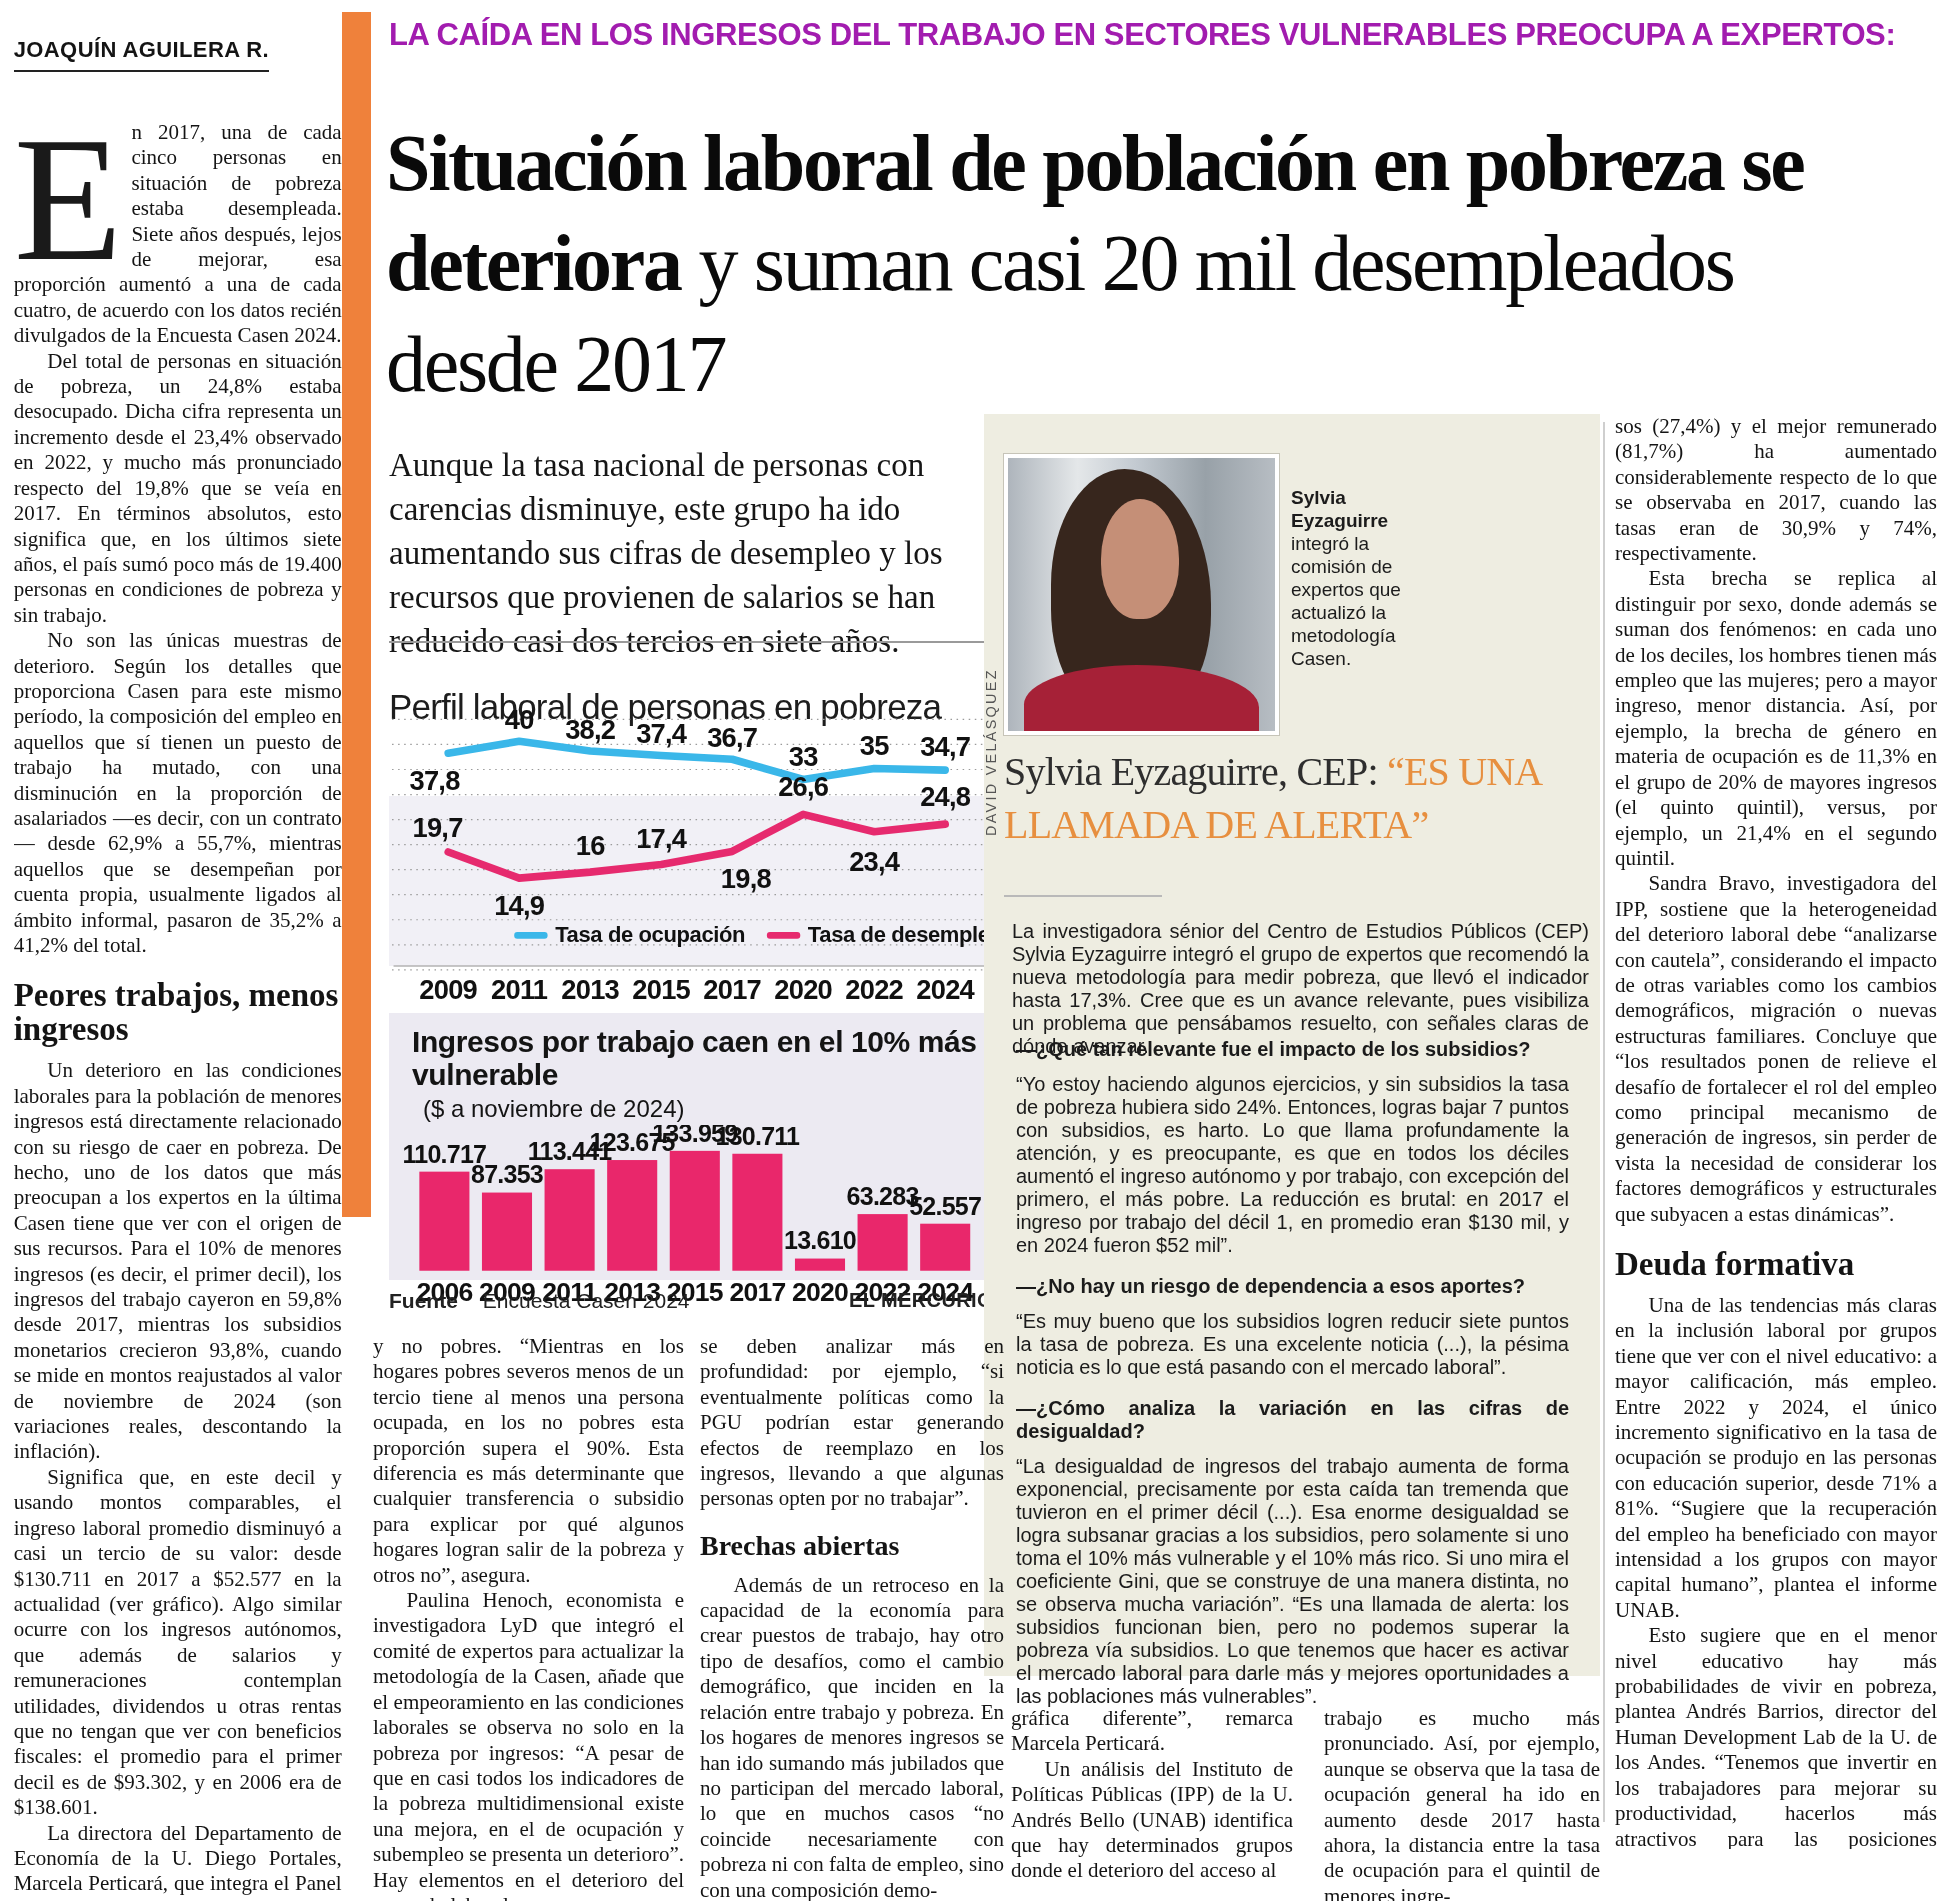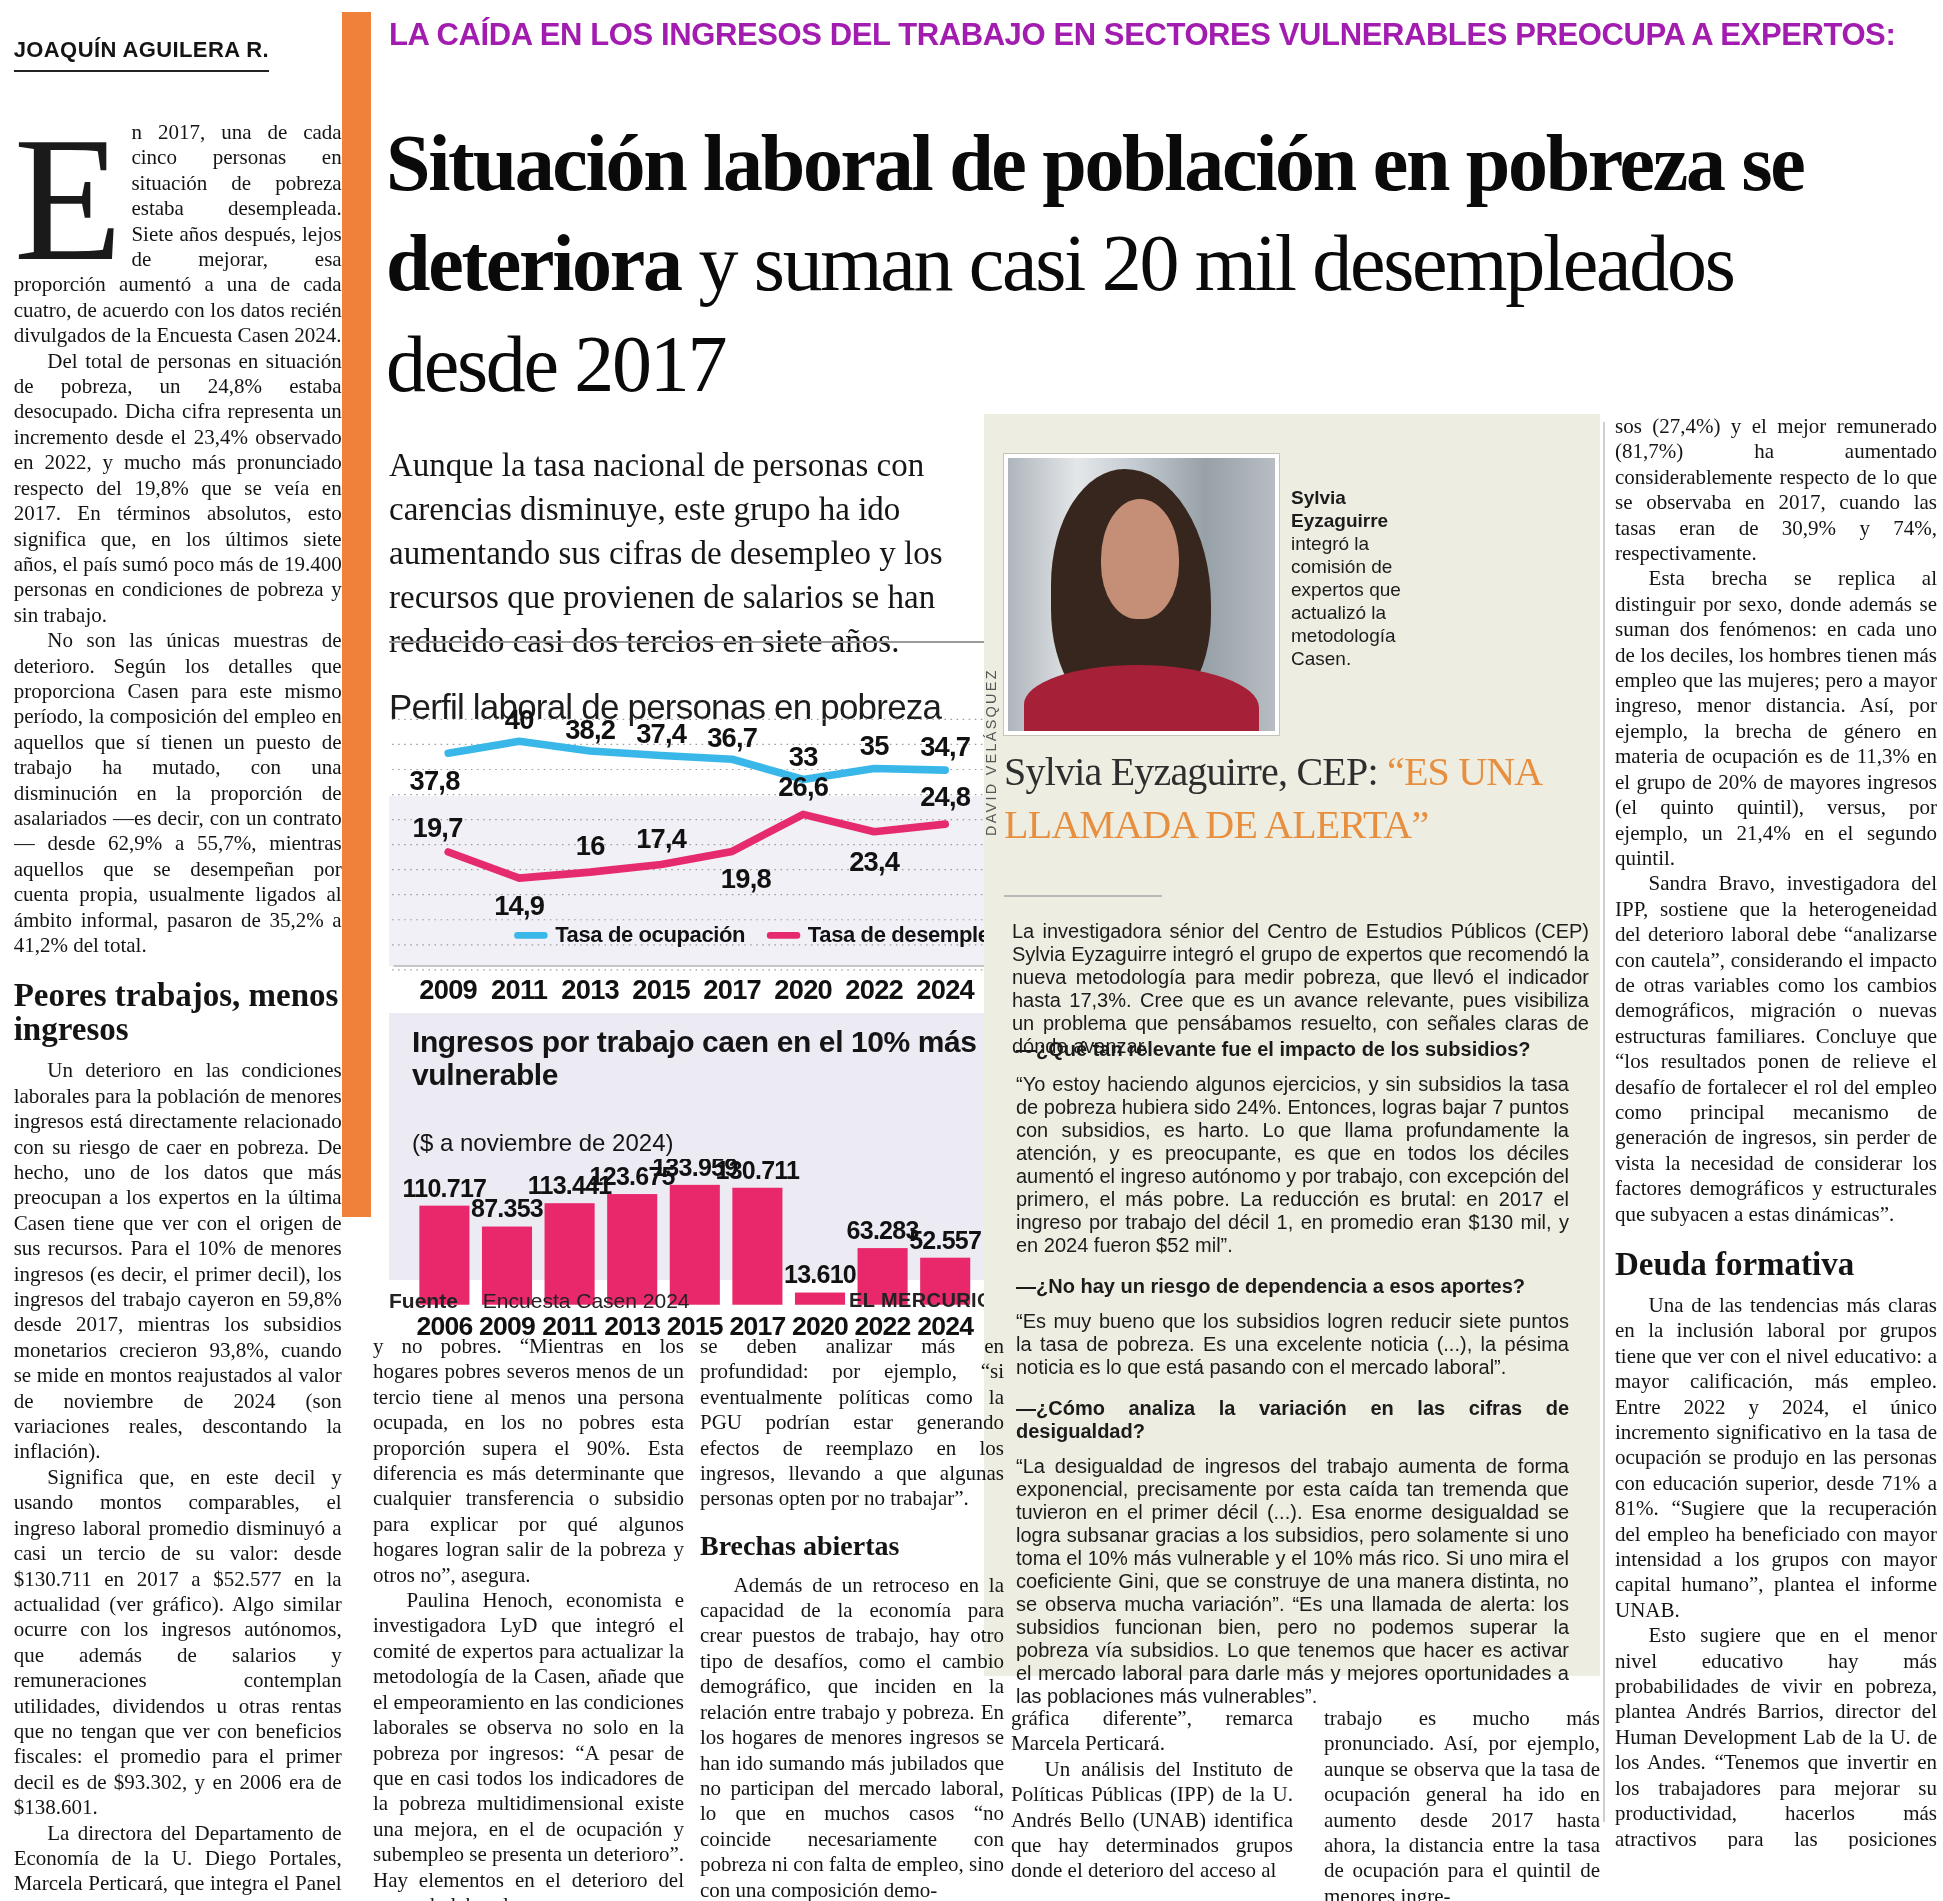--- a/index.html
+++ b/index.html
@@ -33,21 +33,21 @@
   .lede{position:absolute;left:389px;top:410px;width:615px;
         font:400 33px/44px "Liberation Serif",serif;color:#161616;}
   
   .chart-rule{position:absolute;left:389px;top:641px;width:604px;height:1.5px;background:#9a9a9a;}
   .chart-title{position:absolute;left:389px;top:659px;width:604px;
                font:400 35px/1.1 "Liberation Sans",sans-serif;letter-spacing:-0.8px;color:#1d1d1d;}
   #line-chart{position:absolute;left:389px;top:704px;display:block;}
   .bar-panel{position:absolute;left:389px;top:1013px;width:604px;height:267px;}
   .bar-title{font:700 30px/1.1 "Liberation Sans",sans-serif;letter-spacing:-0.4px;
              margin:0;padding:12px 0 4.6px 23px;}
-  .bar-sub{font:400 24px/1.1 "Liberation Sans",sans-serif;padding:0 0 3px 23px;margin-top:34px;}
+  .bar-sub{font:400 24px/1.1 "Liberation Sans",sans-serif;padding:0 0 3px 34px;}
   #bar-chart{display:block;}
   .fuente-row{position:absolute;left:389px;top:1290px;width:604px;
               font:400 21px/1 "Liberation Sans",sans-serif;color:#222;}
   .fuente-label{font-weight:700;margin-right:25px;}
   .fuente-credit{float:right;font:700 20px/1 "Liberation Sans",sans-serif;letter-spacing:0.4px;}
   
   .interview{position:absolute;left:984px;top:414px;width:616px;height:1262px;}
   .photo{position:absolute;left:20px;top:40px;width:267px;height:273px;border:4.6px solid #fff;
          outline:0.8px solid #c6c4b8;overflow:hidden;
          background:linear-gradient(90deg,#aeb5bc 0%,#e4e7e9 26%,#c3cad1 48%,#98a1a8 74%,#b7bdc3 100%);}

